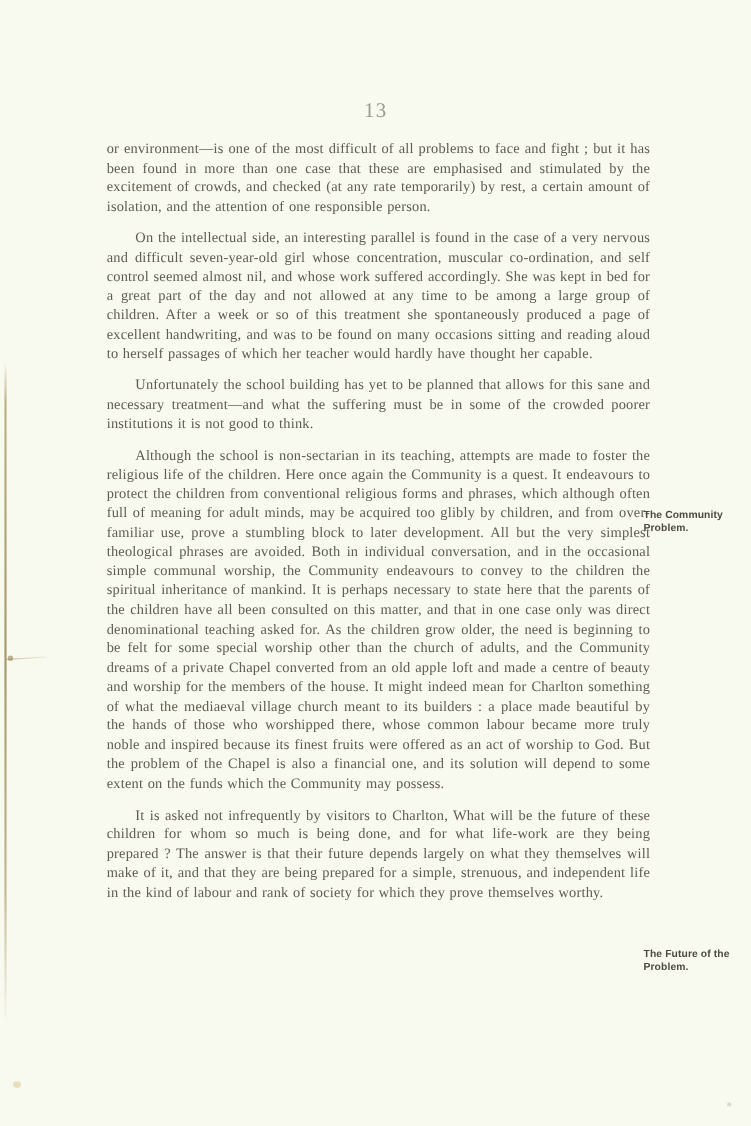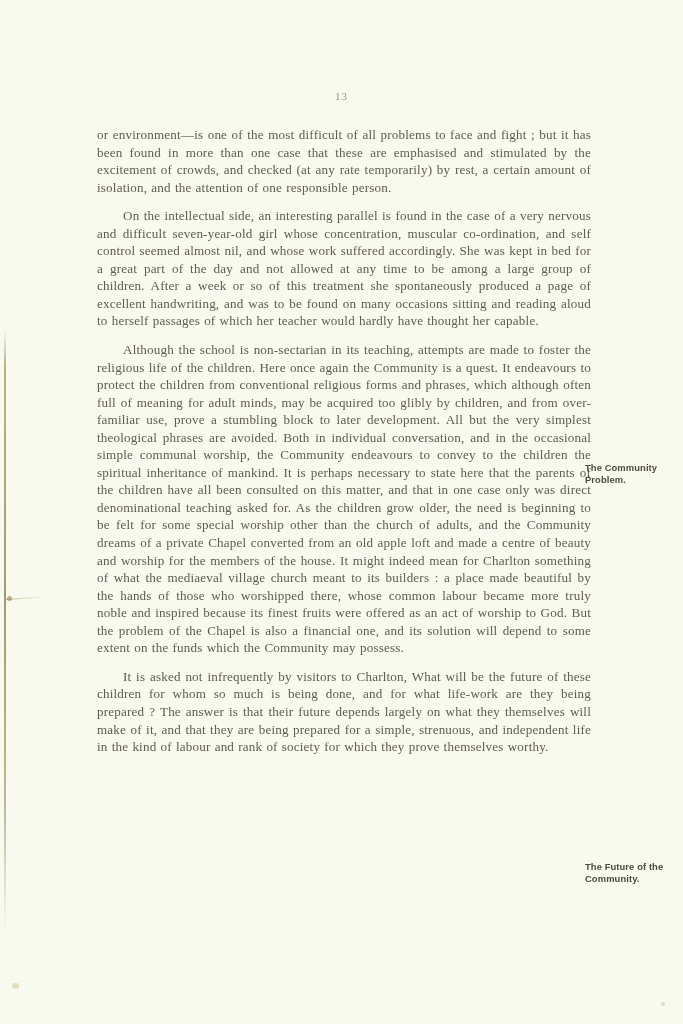--- a/index.html
+++ b/index.html
@@ -75,21 +75,21 @@
     pointer-events: none;
   }
 
   
   .folio {
     position: absolute;
     top: 90px;
     left: 0;
     width: 683px;
     text-align: center;
-    font-size: 11px;
+    font-size: 19px;
     letter-spacing: 1px;
     color: #9a9a90;
   }
 
   
   .textblock {
     position: absolute;
     left: 86px;
     top: 126px;
     width: 494px;
@@ -137,21 +137,22 @@
   <div class="scan-streak"></div>
   <div class="scan-speck"></div>
   <div class="scan-speck-b"></div>
   <div class="scan-speck-c"></div>
 
   <div class="folio">13</div>
 
   <div class="textblock">
     <p class="para">or environment—is one of the most difficult of all problems to face and fight ; but it has been found in more than one case that these are emphasised and stimulated by the excitement of crowds, and checked (at any rate temporarily) by rest, a certain amount of isolation, and the attention of one responsible person.</p>
     <p class="para indent">On the intellectual side, an interesting parallel is found in the case of a very nervous and difficult seven-year-old girl whose concentration, muscular co-ordination, and self control seemed almost nil, and whose work suffered accordingly.  She was kept in bed for a great part of the day and not allowed at any time to be among a large group of children.  After a week or so of this treatment she spontaneously produced a page of excellent handwriting, and was to be found on many occasions sitting and reading aloud to herself passages of which her teacher would hardly have thought her capable.</p>
+    <p class="para indent">Unfortunately the school building has yet to be planned that allows for this sane and necessary treatment—and what the suffering must be in some of the crowded poorer institutions it is not good to think.</p>
     <p class="para indent">Although the school is non-sectarian in its teaching, attempts are made to foster the religious life of the children.  Here once again the Community is a quest.  It endeavours to protect the children from conventional religious forms and phrases, which although often full of meaning for adult minds, may be acquired too glibly by children, and from over-familiar use, prove a stumbling block to later development. All but the very simplest theological phrases are avoided.  Both in individual conversation, and in the occasional simple communal worship, the Community endeavours to convey to the children the spiritual inheritance of mankind.  It is perhaps necessary to state here that the parents of the children have all been consulted on this matter, and that in one case only was direct denominational teaching asked for.   As the children grow older, the need is beginning to be felt for some special worship other than the church of adults, and the Community dreams of a private Chapel converted from an old apple loft and made a centre of beauty and worship for the members of the house.  It might indeed mean for Charlton something of what the mediaeval village church meant to its builders : a place made beautiful by the hands of those who worshipped there, whose common labour became more truly noble and inspired because its finest fruits were offered as an act of worship to God.  But the problem of the Chapel is also a financial one, and its solution will depend to some extent on the funds which the Community may possess.</p>
     <p class="para indent">It is asked not infrequently by visitors to Charlton, What will be the future of these children for whom so much is being done, and for what life-work are they being prepared ?  The answer is that their future depends largely on what they themselves will make of it, and that they are being prepared for a simple, strenuous, and independent life in the kind of labour and rank of society for which they prove themselves worthy.</p>
   </div>
 
   <div class="sidenote sidenote-religious">The Community Problem.</div>
 
-  <div class="sidenote sidenote-future">The Future of the Community.</div>
+  <div class="sidenote sidenote-future">The Future of the Problem.</div>
 
 </div>
 
 </body></html>

